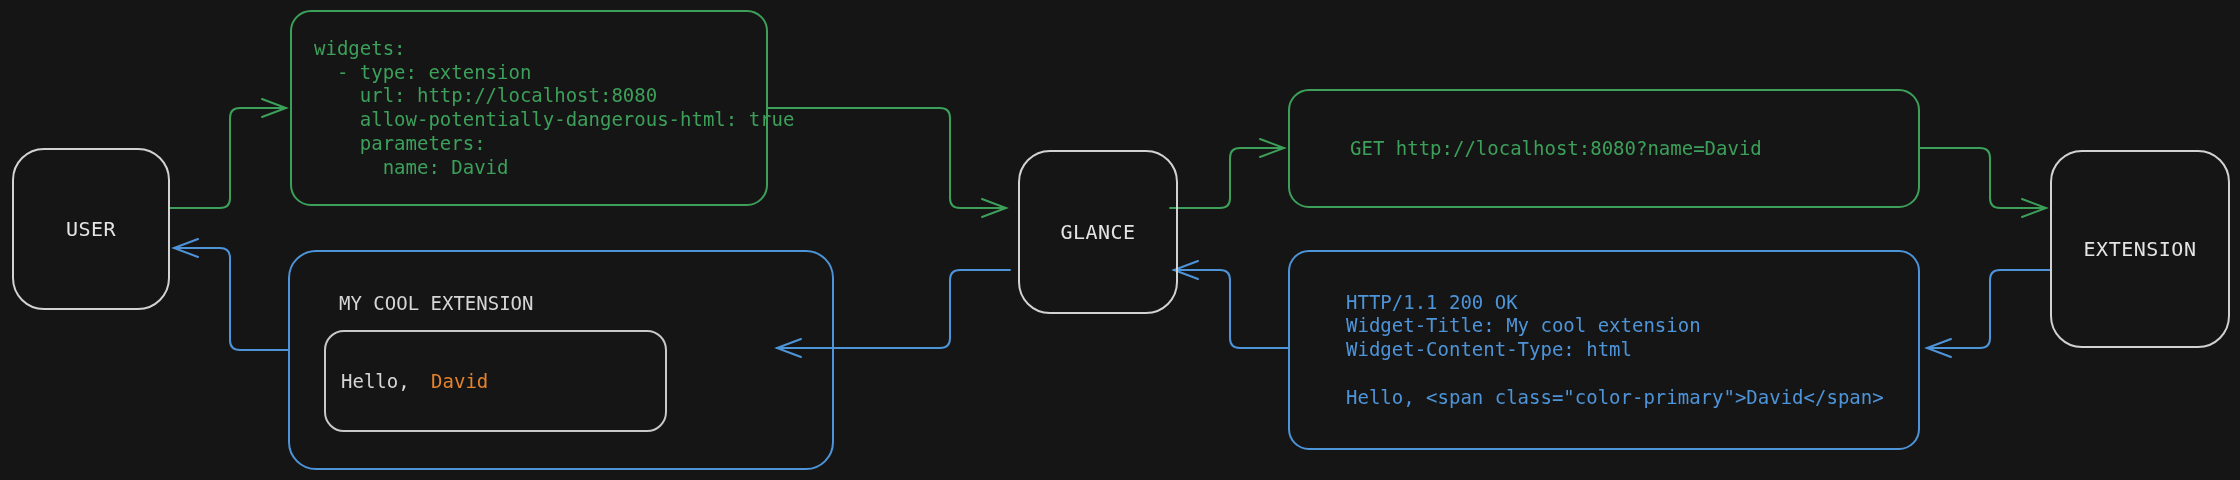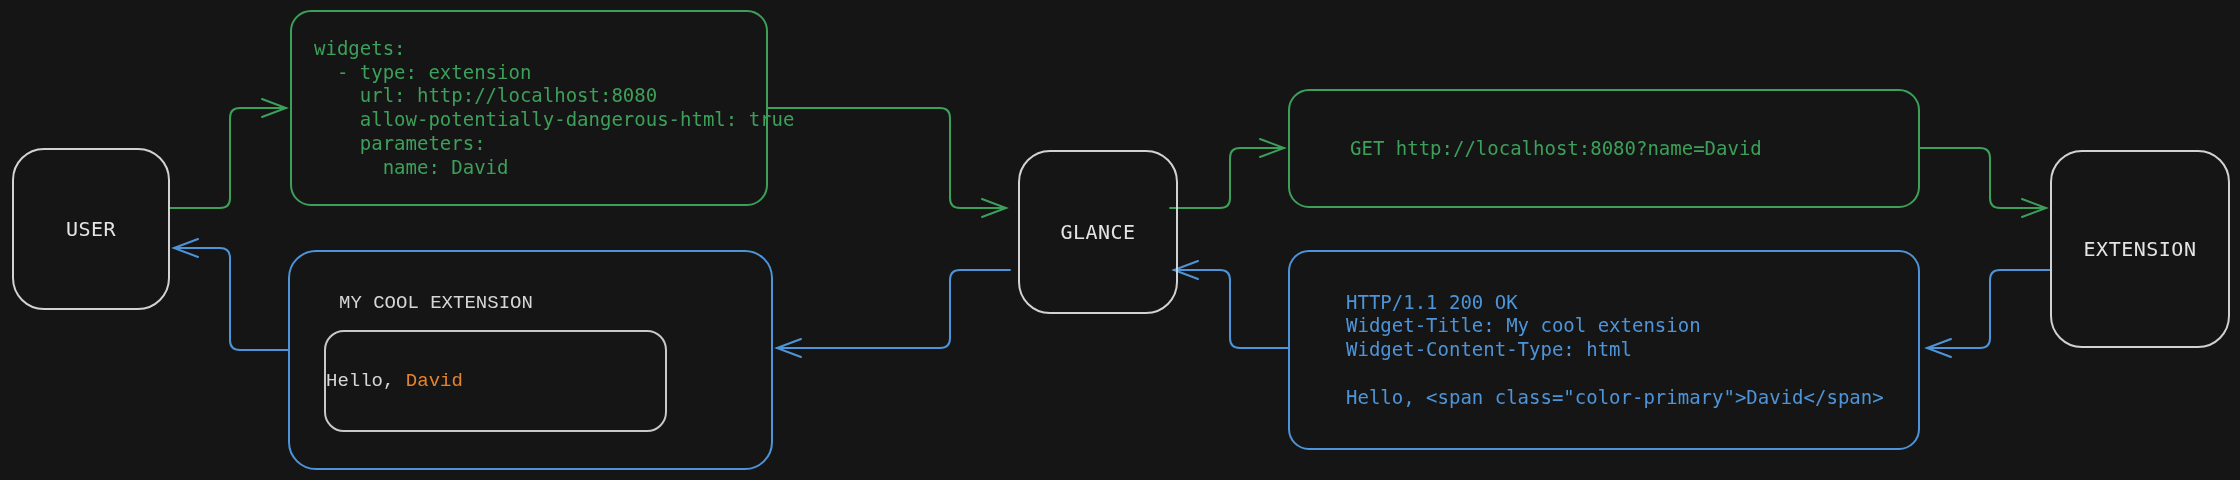--- a/index.html
+++ b/index.html
@@ -63,21 +63,23 @@
     white-space:pre;
   }
   #widget-inner{
     position:absolute;
     left:34px;top:78px;
     width:343px;height:102px;
     border:2px solid var(--inner-border);
     border-radius:20px;
     box-sizing:border-box;
     display:flex;align-items:center;
+    padding-left:15px;
     font-size:19px;
+    gap:10px;
   }
   .greet-prefix{color:var(--text-light);white-space:pre;}
   .greet-name{color:var(--orange);white-space:pre;text-align:center;}
 </style>
 </head>
 <body>
 
 <div id="canvas">
 
   <svg id="wires" viewBox="0 0 2240 480" xmlns="http://www.w3.org/2000/svg">
@@ -143,21 +145,21 @@
   </div>
 
   <div class="codebox blue" style="left:1288px;top:250px;width:632px;height:200px;padding-left:56px;">
     <div class="code">HTTP/1.1 200 OK
 Widget-Title: My cool extension
 Widget-Content-Type: html
 
 Hello, &lt;span class="color-primary"&gt;David&lt;/span&gt;</div>
   </div>
 
-  <div id="widget-box" style="left:288px;top:250px;width:485px;height:220px;font-family:Liberation Mono, monospace;">
+  <div id="widget-box" style="left:288px;top:250px;width:546px;height:220px;">
     <div id="widget-title">MY COOL EXTENSION</div>
     <div id="widget-inner">
       <span class="greet-prefix">Hello, </span>
         <span class="greet-name">David</span>
     </div>
   </div>
 
 </div>
 
 </body></html>

